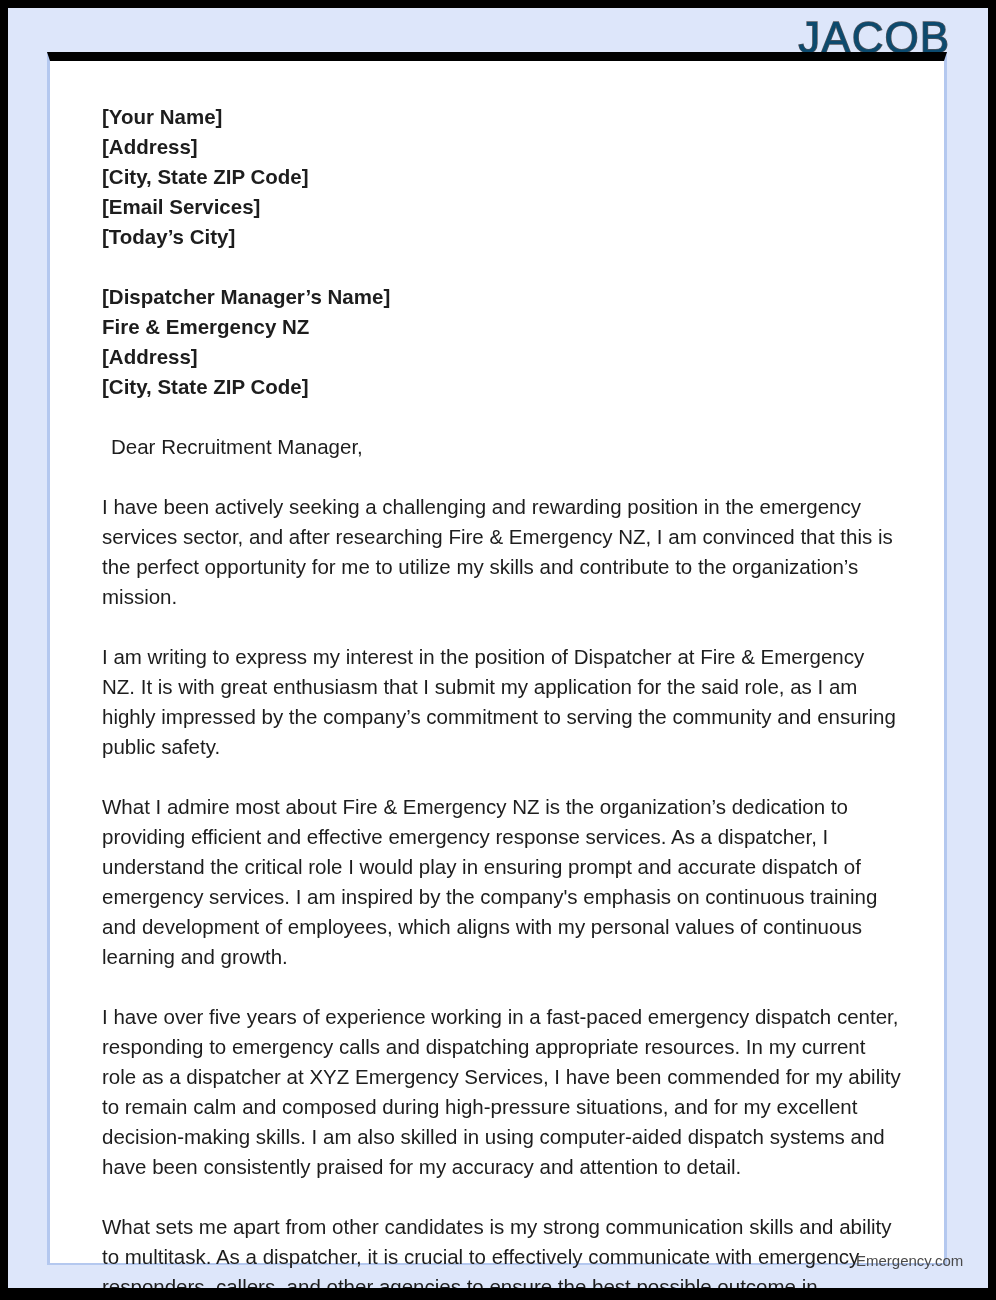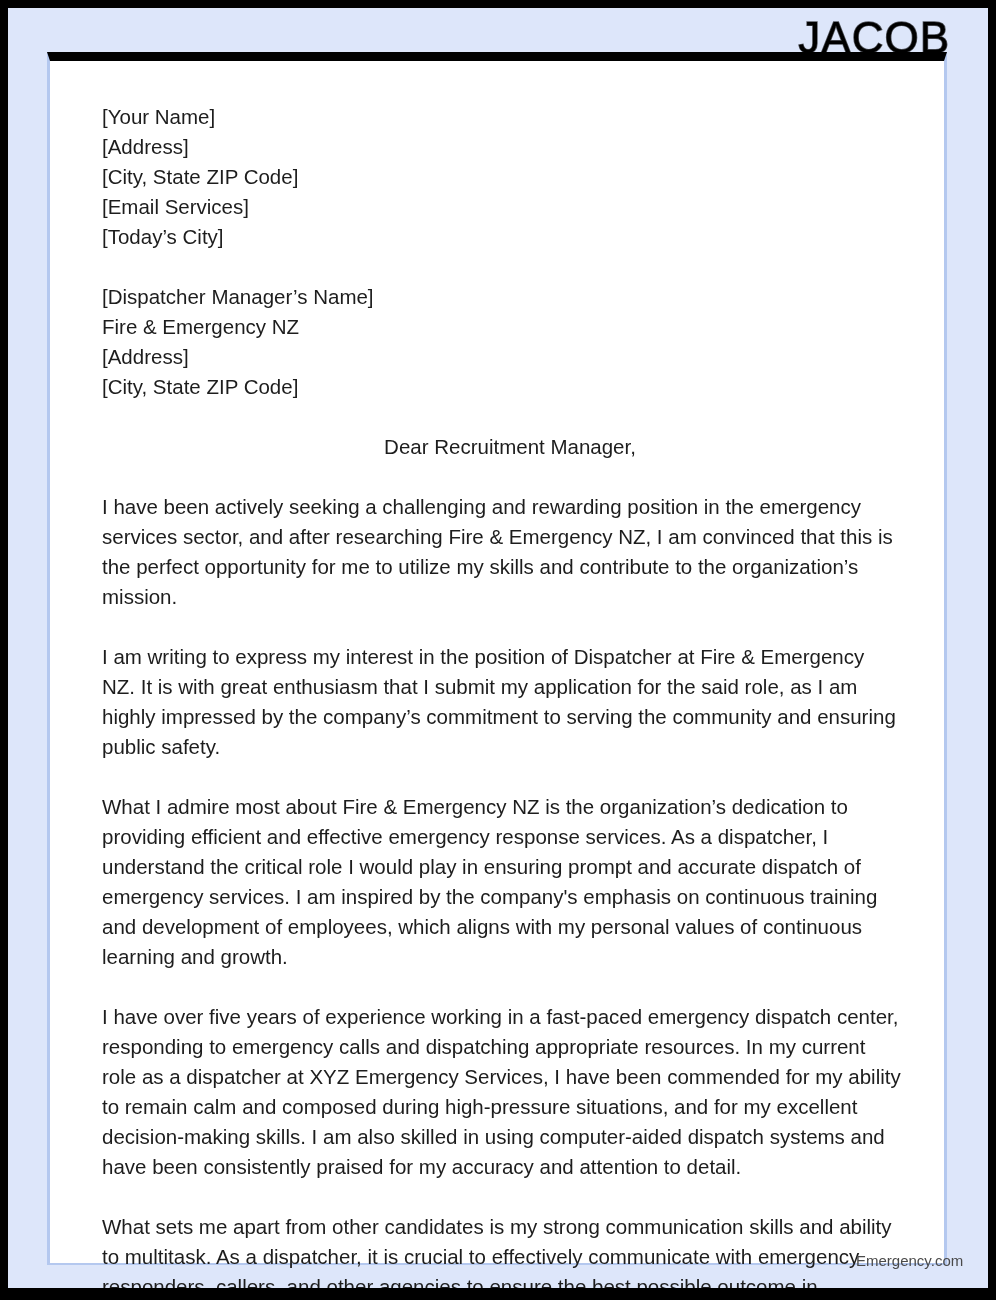--- a/index.html
+++ b/index.html
@@ -37,21 +37,21 @@
   
   .doc-title {
     position: absolute;
     right: 38px;
     top: 8px;
     font-family: "Liberation Sans", sans-serif;
     font-size: 44px;
     font-weight: 400;
     letter-spacing: 1px;
     line-height: 44px;
-    color: #000000;
+    color: #0c4a6e;
     -webkit-text-stroke: 1.4px #55585f;
     paint-order: stroke fill;
     text-shadow: 0 0 0 #55585f;
     white-space: nowrap;
   }
 
   
   .letter-sheet {
     position: absolute;
     left: 39px;
@@ -73,33 +73,33 @@
     top: 41px;
     width: 800px;
     font-size: 20.5px;
     line-height: 30px;
     color: #1d1d1d;
     font-family: "Liberation Sans", sans-serif;
   }
 
   .addr-line {
     white-space: nowrap;
+    font-weight: bold;
   }
   .block-gap {
     height: 30px;
   }
   .para {
     margin: 0 0 30px 0;
   }
   .para:last-child {
     margin-bottom: 0;
   }
   .salutation {
-    margin: 0 0 30px 16px;
-    text-align: center;
+    margin: 0 0 30px 9px;
   }
 
   .watermark {
     position: absolute;
     left: 848px;
     top: 1243px;
     font-size: 15px;
     line-height: 19px;
     color: #4a4a4a;
     font-family: "Liberation Sans", sans-serif;

